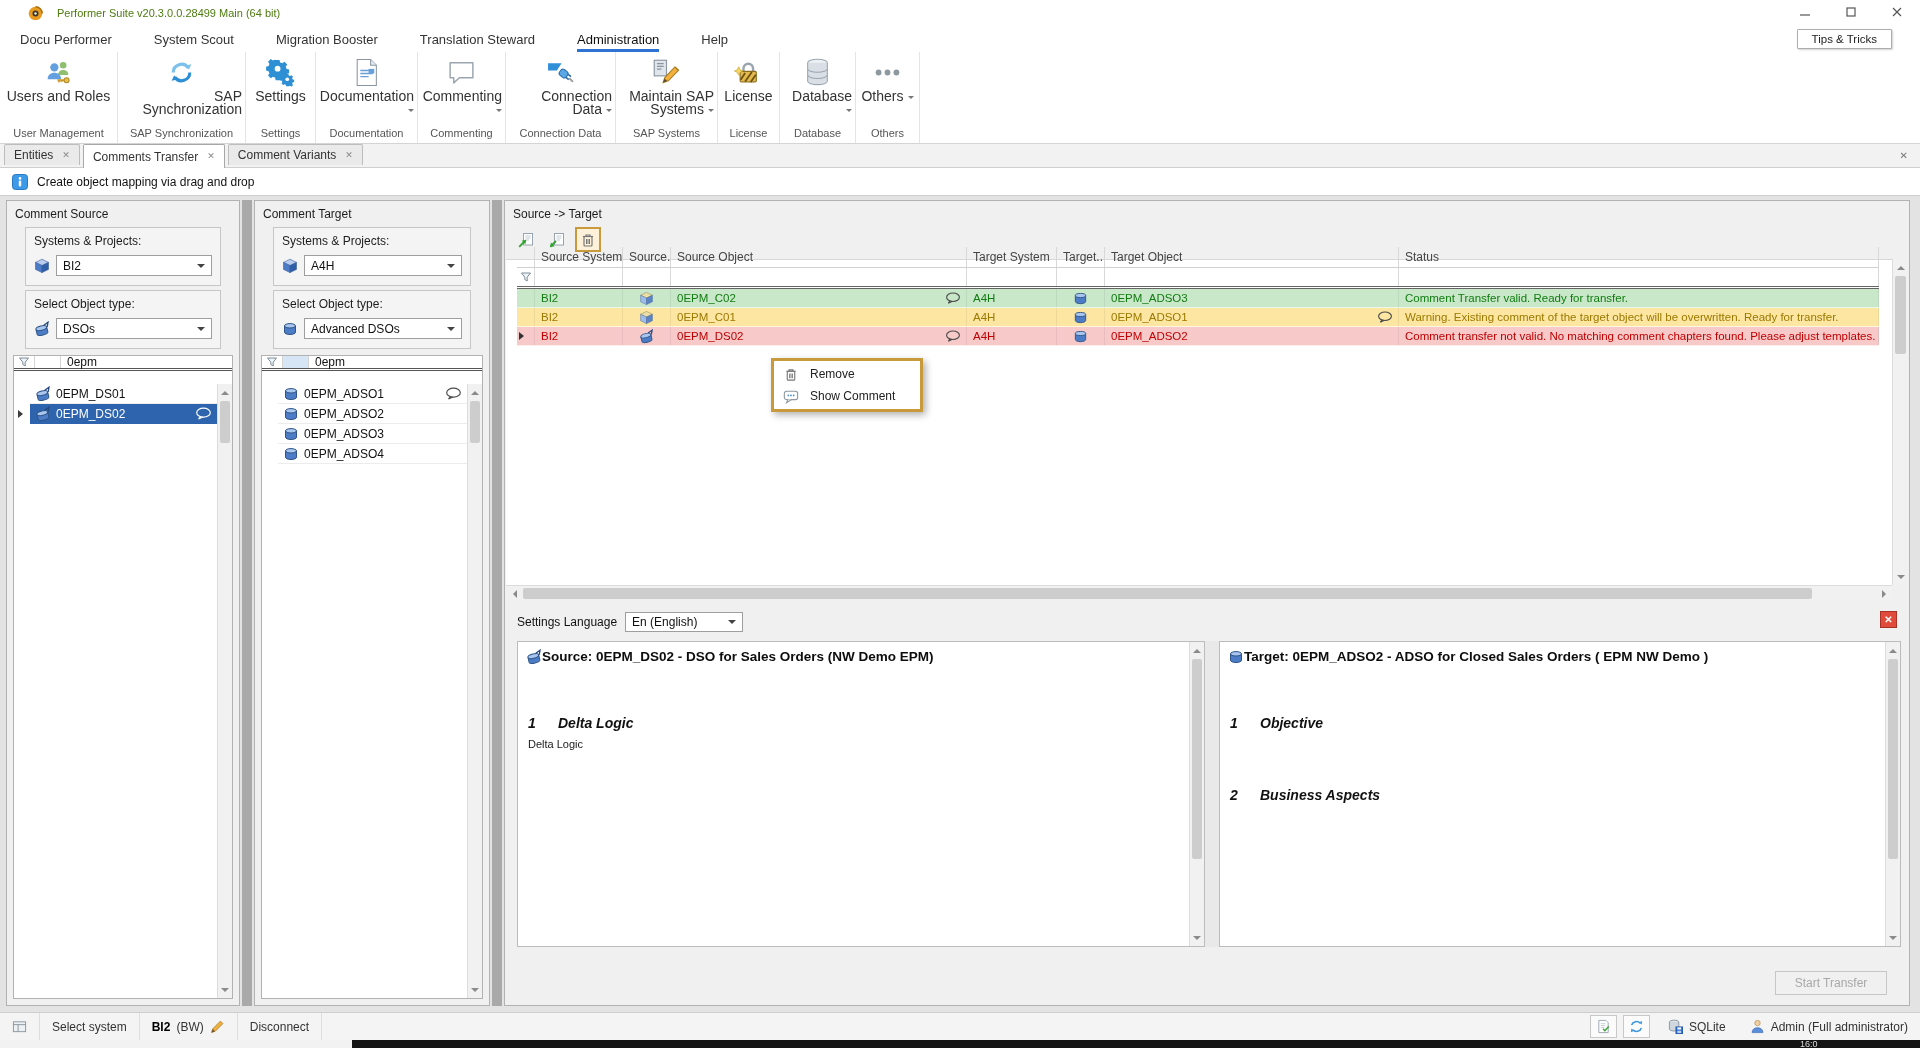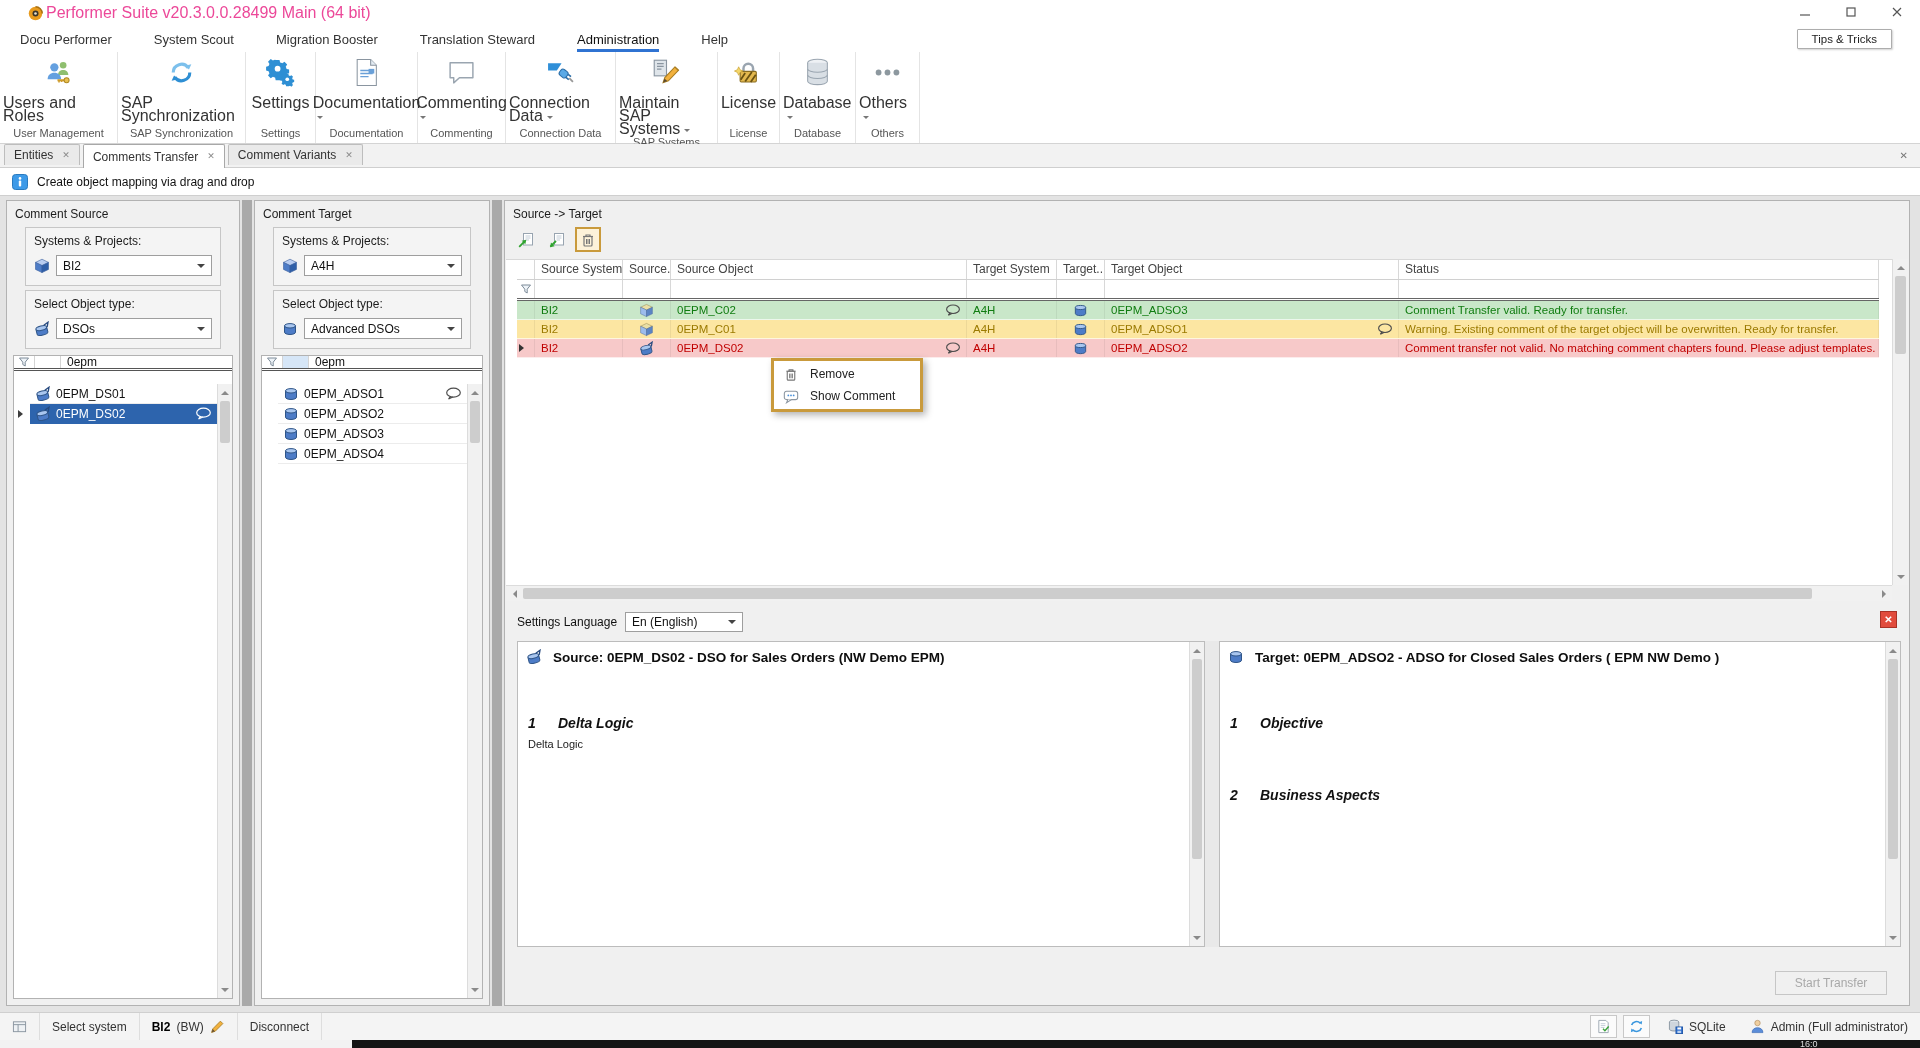--- a/index.html
+++ b/index.html
@@ -4,39 +4,39 @@
 <style>
 *{box-sizing:border-box;margin:0;padding:0}
 html,body{overflow:hidden;background:#444}
 body{font-family:"Liberation Sans",sans-serif}
 .app{position:relative;width:1920px;height:1048px;background:#fff;font-size:12px;color:#222;overflow:hidden}
 
 
 .titlebar{position:absolute;top:0;left:0;right:0;height:26px;background:#fff;display:flex;align-items:center;padding-left:28px}
 .logo{width:15px;height:15px;display:inline-flex}
 .logo svg{width:15px;height:15px}
-.title{margin-left:3px;font-size:16px;color:#ec4899}
+.title{margin-left:14px;font-size:11px;color:#4d7c0f}
 .winbtns{margin-left:auto;display:flex;height:100%}
 .wbtn{width:46px;display:flex;align-items:center;justify-content:center}
 .wbtn svg{width:10px;height:10px}
 
 
 .menubar{position:absolute;top:26px;left:0;right:0;height:26px;background:#fff;display:flex;align-items:stretch;padding-left:20px}
 #menu-items{display:flex}
 .mitem{display:flex;align-items:center;margin-right:42px;font-size:13px;color:#333;cursor:default}
 .mitem.active{color:#101010;box-shadow:inset 0 -3px 0 #2f73d2}
 .tips{margin-left:auto;margin-right:28px;align-self:center;padding:3px 14px;font-size:11.5px;background:#fff;border:1px solid #adadad;border-radius:1px;box-shadow:1px 1px 2px rgba(0,0,0,.18);color:#222;font-family:inherit}
 
 
 .ribbon{position:absolute;top:52px;left:0;right:0;height:92px;background:#fff;border-bottom:1px solid #d4d4d4;display:flex}
 .rgroup{height:100%;display:flex;flex-direction:column;border-right:1px solid #e4e4e4;flex:none}
 .rbtn{flex:1;display:flex;flex-direction:column;align-items:center;padding-top:5px;cursor:default}
 .ricon{height:31px;display:flex;align-items:center}
 .ricon svg{width:29px;height:29px}
-.rlabel{font-size:16px;color:#333;text-align:left;line-height:13px;margin-top:8px;padding:0 3px}
+.rlabel{font-size:14px;color:#333;text-align:right;line-height:13px;margin-top:2px;padding:0 3px}
 .chev{display:inline-block;width:0;height:0;border:3.5px solid transparent;border-top-color:#777;margin-left:4px;vertical-align:-1px}
 .rgrouplabel{height:17px;font-size:11px;color:#555;text-align:center;line-height:15px}
 
 
 .tabbar{position:absolute;top:144px;left:0;right:0;height:24px;background:#f2f2f2;border-bottom:1px solid #cfcfcf;display:flex;align-items:flex-end;padding-left:4px}
 .tab{display:flex;align-items:center;height:21px;padding:0 9px;border:1px solid #bdbdbd;border-bottom:none;background:#eaeaea;margin-right:3px;font-size:12px;color:#333;border-radius:2px 2px 0 0;cursor:default}
 .tab.active{background:#fff;height:24px;margin-bottom:-1px;border-color:#a8a8a8;z-index:2}
 .tclose{margin-left:9px;color:#8a8a8a;font-size:9px;line-height:9px}
 .tclose::before{content:"\2715"}
 .tabbar-close{margin-left:auto;margin-right:12px;align-self:center;color:#777;font-size:10px}
@@ -97,21 +97,21 @@
 .sthumb{position:absolute;left:2px;right:2px;top:17px;height:42px;background:#cdcdcd;border-radius:2px}
 .sthumb.tall{height:200px}
 
 
 .mtoolbar{position:absolute;top:26px;left:8px;display:flex;gap:5px;align-items:center}
 .tbtn{width:26px;height:25px;display:flex;align-items:center;justify-content:center;border:2px solid transparent}
 .tbtn svg{width:16px;height:16px}
 .tbtn.hl{border-color:#c99a3c;background:#fdf2d9}
 .tablebg{position:absolute;left:1px;top:58px;right:17px;height:326px;background:#fff;border-top:1px solid #d8d8d8}
 .mgrid{display:grid;grid-template-columns:18px 88px 48px 296px 90px 48px 294px 480px}
-.mtable{position:absolute;left:12px;top:58px;width:1362px}
+.mtable{position:absolute;left:12px;top:46px;width:1362px}
 .mhead{height:21px;border-bottom:1px solid #d0d0d0}
 .mhead span{display:flex;align-items:center;padding-left:6px;font-size:12px;color:#444;border-right:1px solid #d8d8d8;overflow:hidden;white-space:nowrap}
 .mfilter{height:21px;border-bottom:3px double #666}
 .mfilter span{border-right:1px solid #d8d8d8;display:flex;align-items:center;justify-content:center}
 .mfilter svg{width:12px;height:12px}
 .mrow{height:19px;border-bottom:1px solid rgba(255,255,255,.65)}
 .mc{display:flex;align-items:center;padding-left:6px;font-size:11.5px;border-right:1px solid rgba(0,0,0,.06);overflow:hidden;white-space:nowrap}
 .mc.icon{justify-content:center;padding-left:0}
 .mc.icon svg{width:15px;height:15px}
 .mc.obj{padding-right:5px}
@@ -131,21 +131,21 @@
 .hthumb{position:absolute;top:2px;bottom:2px;left:17px;right:80px;background:#cdcdcd;border-radius:2px}
 
 
 .langrow{position:absolute;top:410px;left:12px;right:8px;height:22px;display:flex;align-items:center;gap:8px;font-size:12px;color:#111}
 .redx{position:absolute;right:4px;top:0;width:17px;height:17px;background:#e14b3c;border:1px solid #a83226;color:#fff;display:flex;align-items:center;justify-content:center;font-size:10px;font-weight:bold}
 .redx::before{content:"\2715"}
 .pane{position:absolute;top:440px;height:306px;background:#fff;border:1px solid #bcbcbc}
 .pane.left{left:12px;width:688px}
 .pane.right{left:714px;width:682px}
 .pane-split{position:absolute;top:440px;left:700px;width:14px;height:306px;background:#e9e9e9}
-.pane-h{display:flex;align-items:center;gap:11px;padding:7px 8px 4px;font-size:13.5px;font-weight:bold;color:#0d0d0d}
+.pane-h{display:flex;gap:0;padding:7px 8px 4px;font-size:13.5px;font-weight:bold;color:#0d0d0d}
 .pane-c{padding:46px 24px 0 10px}
 .sec{display:flex;font-size:14px;font-weight:bold;font-style:italic;color:#111}
 .secnum{width:30px}
 .secbody{font-size:11px;margin-top:7px;color:#1a1a1a;font-weight:normal}
 .secwrap+.secwrap{margin-top:56px}
 .startbtn{position:absolute;right:22px;top:770px;width:112px;height:24px;background:#f0f0f0;border:1px solid #c6c6c6;color:#a8a8a8;font-size:12px;font-family:inherit}
 
 
 .cmenu{position:absolute;left:771px;top:358px;width:152px;background:#fff;border:3px solid #c99a3c;box-shadow:3px 3px 7px rgba(0,0,0,.3);padding:2px 0;z-index:50}
 .cmi{display:flex;align-items:center;height:22px;padding:0 10px 0 9px;gap:11px;font-size:12px;color:#222;cursor:default}

